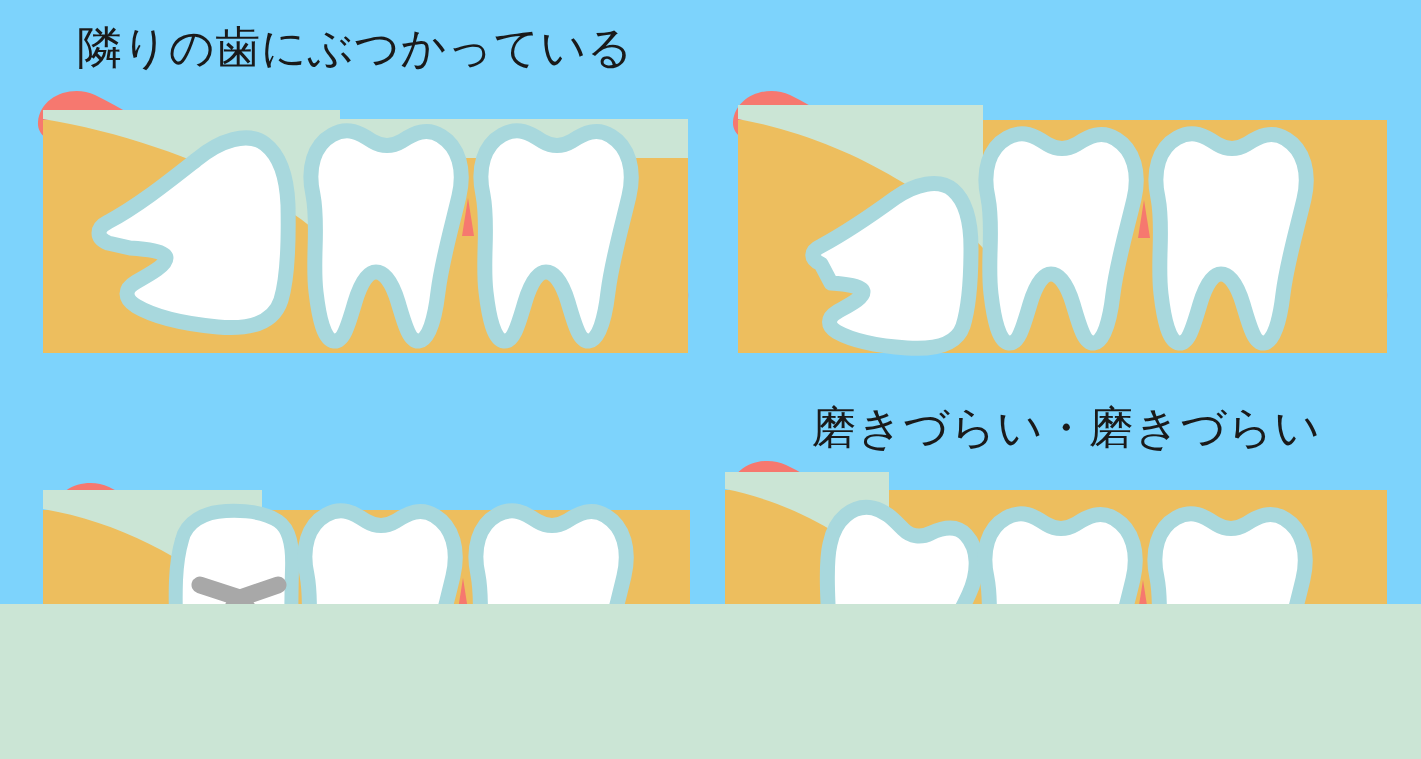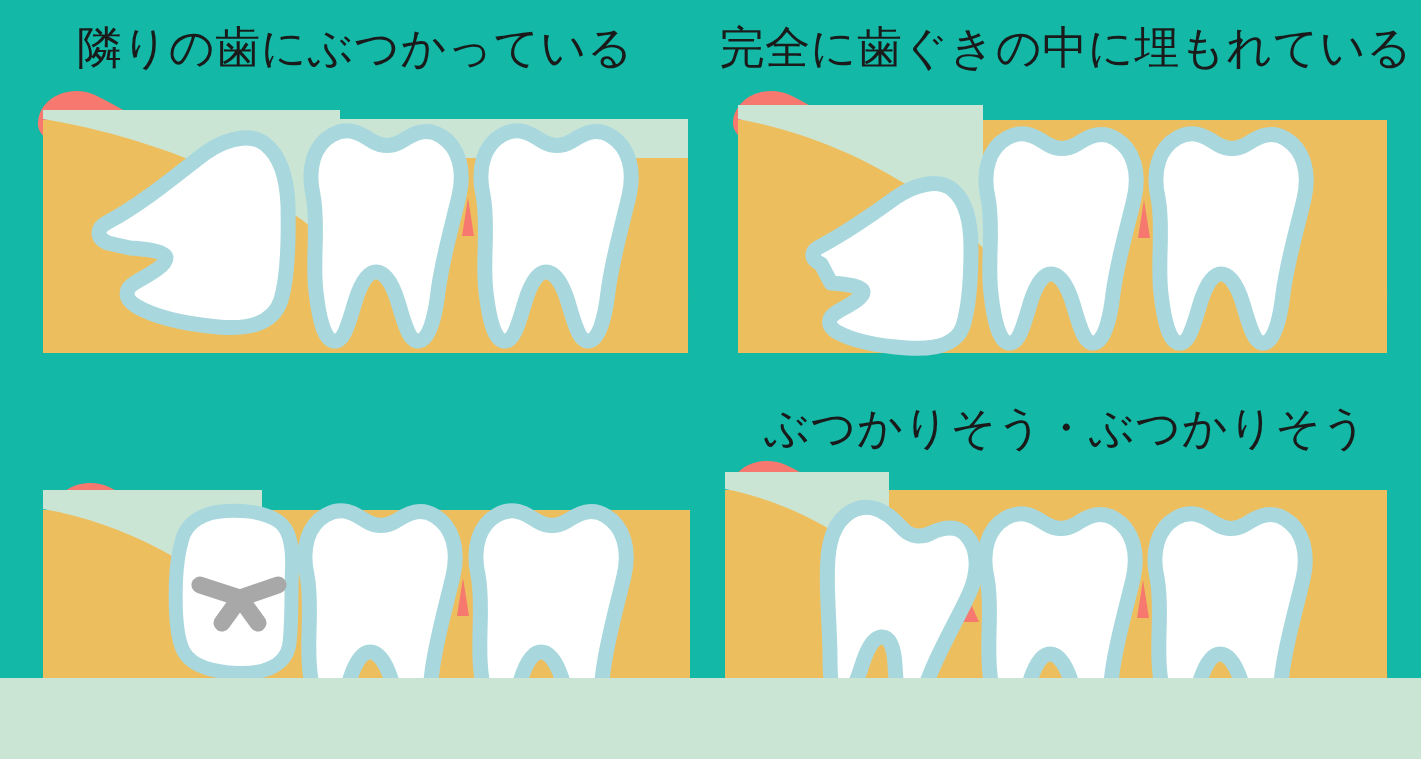--- a/index.html
+++ b/index.html
@@ -4,22 +4,22 @@
 <title>Wisdom Tooth Illustration</title>
 <style>
   html, body {
     margin: 0;
     padding: 0;
     background: #cbe5d5;
   }
   #page {
     position: relative;
     width: 1421px;
-    height: 678px;
-    background: #14b8a6;
+    height: 604px;
+    background: #7dd3fc;
     overflow: hidden;
     font-family: "DejaVu Sans", "Liberation Sans", sans-serif;
   }
   .panel {
     position: absolute;
     width: 710px;
     height: 379px;
   }
   .panel-0 { left: 0px;   top: 0px; }
   .panel-1 { left: 711px; top: 0px; }
@@ -90,21 +90,20 @@
                C605,318 599,340 589,341 C579,342 574,322 568,302
                C562,282 554,272 546,272 C538,272 531,282 525,302
                C519,322 514,342 504,341 C494,340 489,318 486,292
                C482,260 489,226 483,195 Z"></path>
 
       <path fill="#f6786f" d="M468,198 L474,236 L462,236 Z"></path>
     </svg>
   </div>
 
   <div class="panel panel-1">
-    <div class="panel-title">完全に歯ぐきの中に埋もれている</div>
     <svg class="panel-svg" viewBox="0 0 710 379">
       <path fill="#f6786f" d="M22,122 C24,96 56,84 79,95 C134,122 188,168 222,214
                C236,234 243,248 240,262 C234,286 202,290 186,270
                C156,230 104,180 58,155 C36,143 21,135 22,122 Z"></path>
       <path fill="#f6786f" d="M598,160 C616,150 638,158 647,180 C664,220 674,260 676,292
                C678,312 664,324 646,323 C629,322 620,311 618,293
                C614,258 605,222 592,193 C585,177 586,167 598,160 Z"></path>
       <path fill="#edbe5e" d="M27,120 L676,120 L676,353 L27,353 Z"></path>
       <path fill="#cbe5d5" d="M27,119 C140,140 230,200 272,248 L272,105 L27,105 Z"></path>
 
@@ -162,21 +161,21 @@
                C624,147 630,170 624,196 C617,226 607,260 603,292
                C600,318 594,340 584,341 C574,342 569,322 563,302
                C557,282 549,272 541,272 C533,272 526,282 520,302
                C514,322 509,342 499,341 C489,340 484,318 481,292
                C477,260 484,226 478,195 Z"></path>
       <path fill="#f6786f" d="M463,198 L469,236 L457,236 Z"></path>
     </svg>
   </div>
 
   <div class="panel panel-3">
-    <div class="panel-title">ぶつかりそう・ぶつかりそう</div>
+    <div class="panel-title">磨きづらい・磨きづらい</div>
     <svg class="panel-svg" viewBox="0 0 710 379">
       <path fill="#f6786f" d="M18,112 C20,86 52,74 75,85 C118,106 150,132 172,158
                C184,172 188,186 183,196 C174,214 148,216 136,200
                C114,172 80,146 48,132 C28,122 17,125 18,112 Z"></path>
       <path fill="#f6786f" d="M598,160 C616,150 638,158 647,180 C664,220 674,260 676,292
                C678,312 664,324 646,323 C629,322 620,311 618,293
                C614,258 605,222 592,193 C585,177 586,167 598,160 Z"></path>
       <path fill="#edbe5e" d="M14,110 L676,110 L676,353 L14,353 Z"></path>
       <path fill="#cbe5d5" d="M14,109 C80,122 140,156 178,196 L178,92 L14,92 Z"></path>
 

